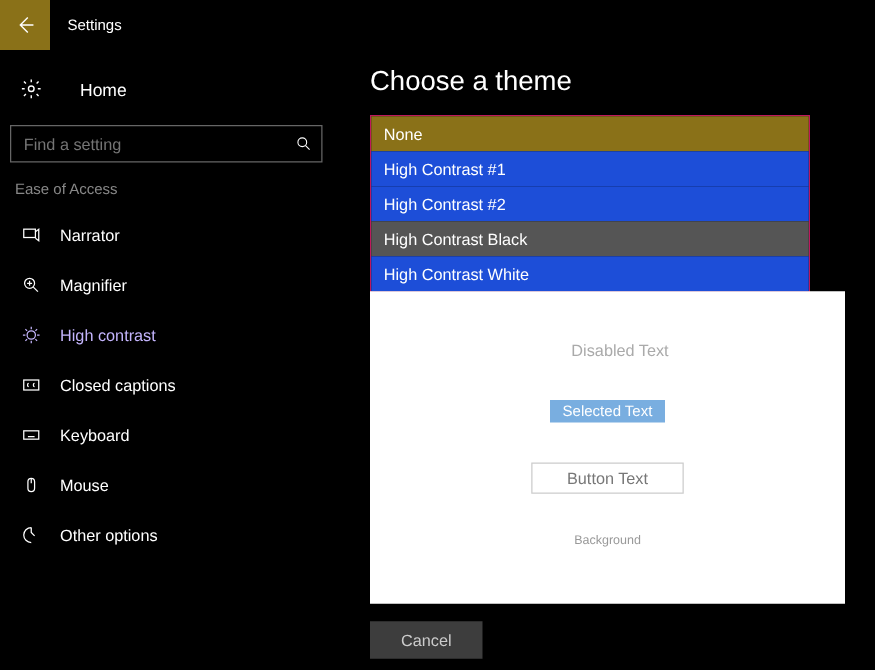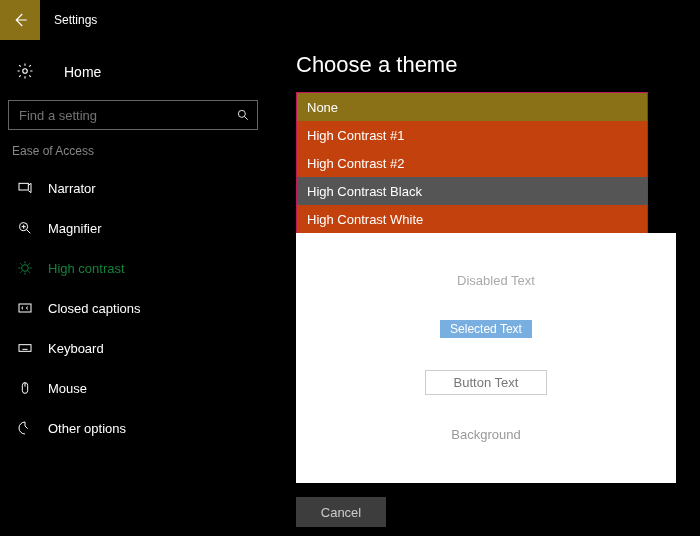--- a/index.html
+++ b/index.html
@@ -11,34 +11,34 @@
   .body { display: flex; height: 496px; }
   .sidebar { width: 280px; padding: 12px 8px 0 8px; }
   .home { display: flex; align-items: center; height: 40px; padding-left: 8px; cursor: pointer; }
   .home-label { margin-left: 30px; font-size: 14px; }
   .search-wrap { margin: 8px 0 14px 0; }
   .search { position: relative; width: 250px; height: 30px; border: 1px solid #666; display: flex; align-items: center; }
   .search input { flex: 1; background: transparent; border: none; outline: none; color: #fdba74; font-size: 13px; padding: 0 10px; font-family: Liberation Sans, sans-serif; }
   .search-icon { width: 28px; display: flex; align-items: center; justify-content: center; }
   .section-label { color: #888; font-size: 12px; margin: 6px 0 10px 4px; }
   .nav-item { display: flex; align-items: center; height: 40px; padding-left: 8px; cursor: pointer; color: #fff; }
-  .nav-item.active { color: #15803d; }
+  .nav-item.active { color: #c4b5fd; }
   .nav-item .icon { width: 18px; display: flex; justify-content: center; }
   .nav-item .lbl { margin-left: 14px; font-size: 13px; }
   .content { flex: 1; padding: 12px 20px 0 16px; position: relative; }
   .heading { font-size: 22px; font-weight: 300; margin-bottom: 14px; }
   .dropdown { border: 1px solid #be185d; width: 352px; }
-  .dd-item { height: 28px; display: flex; align-items: center; padding-left: 10px; font-size: 13px; cursor: pointer; background: #c2410c; }
+  .dd-item { height: 28px; display: flex; align-items: center; padding-left: 10px; font-size: 13px; cursor: pointer; background: #1d4ed8; }
   .dd-item.selected { background: #8a7118; }
   .dd-item.hover { background: #555; }
   .preview { width: 380px; background: #fff; color: #333; height: 250px; display: flex; flex-direction: column; align-items: center; justify-content: flex-start; padding-top: 0; gap: 32px; margin-top: -1px; }
   .preview .disabled { color: #aaa; font-size: 13px; margin-top: 40px; margin-left: 20px; }
   .preview .selected-txt { background: #79aee0; color: #fff; padding: 2px 10px; font-size: 12px; }
   .preview .btn-txt { border: 1px solid #ccc; padding: 4px 28px; font-size: 13px; color: #777; }
-  .preview .bg-txt { color: #999; font-size: 13px; }
+  .preview .bg-txt { color: #999; font-size: 10px; }
   .action-row { display: flex; gap: 18px; margin-top: 14px; }
   .action-btn { width: 90px; height: 30px; background: #3d3d3d; color: #ccc; display: flex; align-items: center; justify-content: center; font-size: 13px; cursor: pointer; }
   svg { fill: none; stroke: currentColor; stroke-width: 1.5; }
 </style>
 </head>
 <body>
 
 <div class="titlebar">
   <div class="back-btn">
     <svg viewBox="0 0 24 24">

